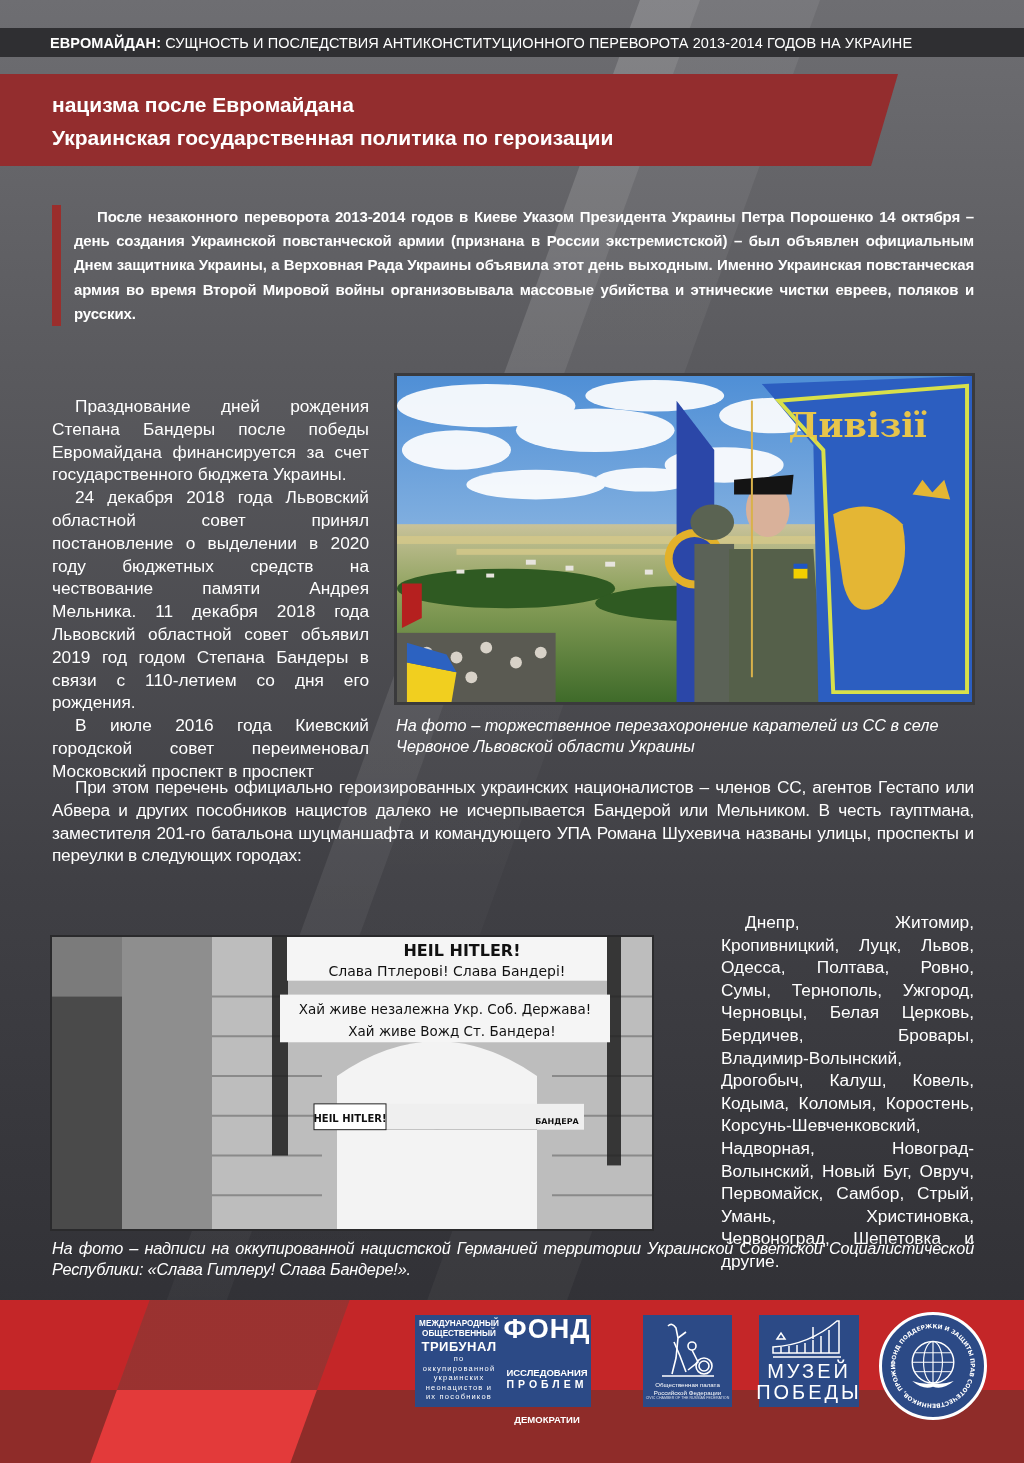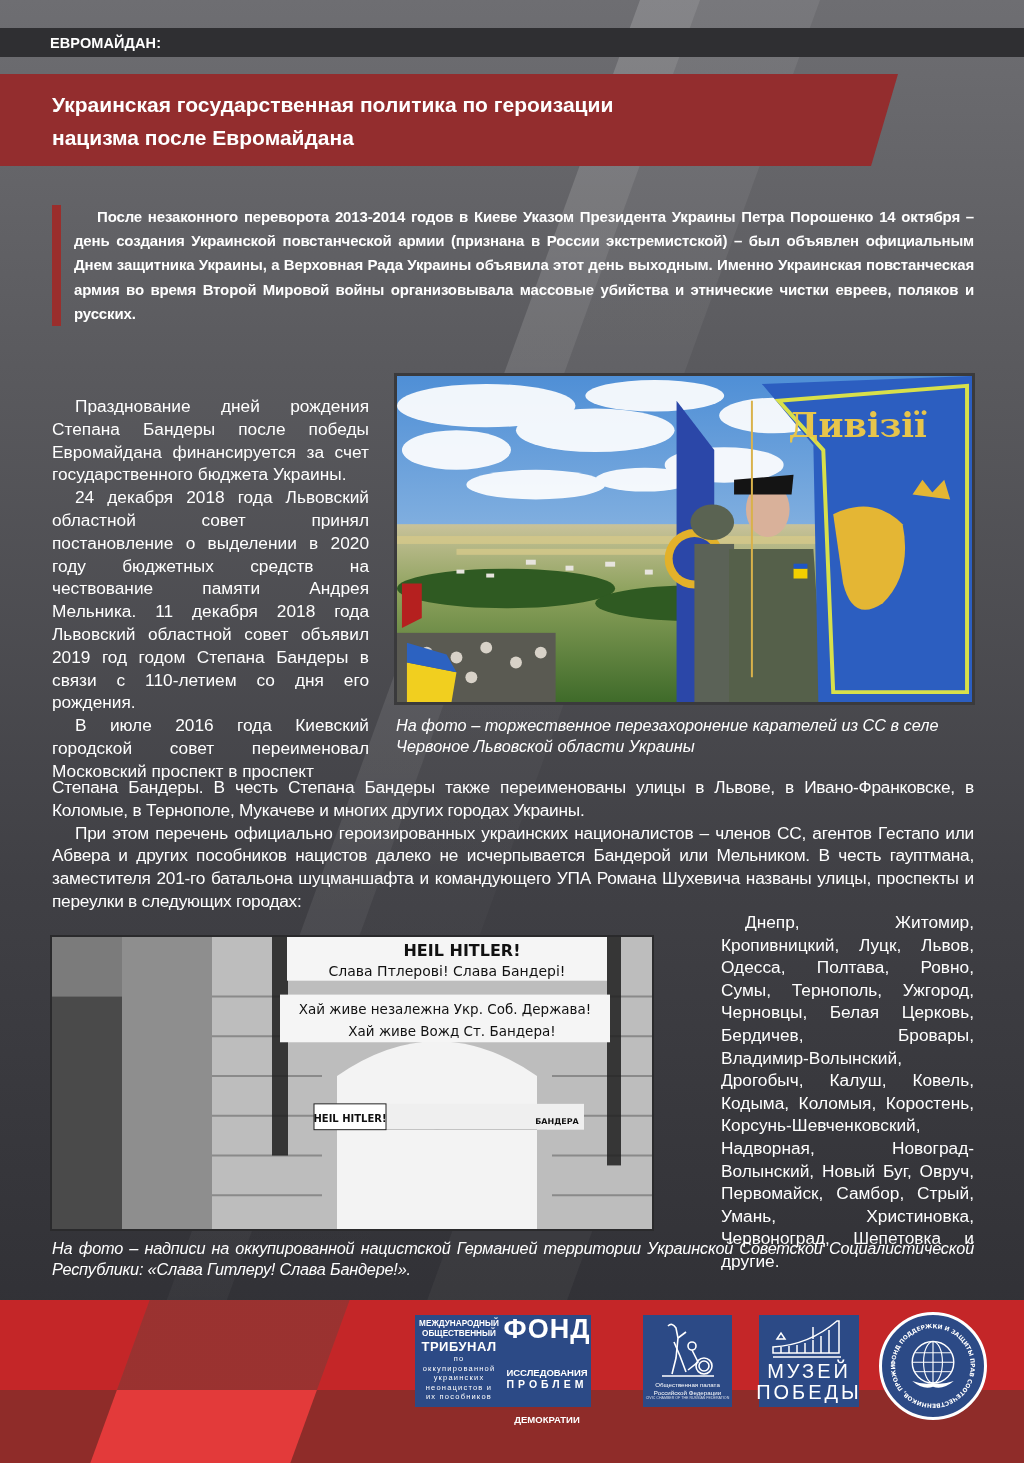--- a/index.html
+++ b/index.html
@@ -152,25 +152,26 @@
 </style>
 </head>
 <body>
 
 <div class="stripe stripe-a"></div>
 <div class="stripe stripe-b"></div>
 <div class="stripe stripe-c"></div>
 
 <div class="header-bar">
   <span class="strong">ЕВРОМАЙДАН:</span>
+    <span style="white-space:pre"> СУЩНОСТЬ И ПОСЛЕДСТВИЯ АНТИКОНСТИТУЦИОННОГО ПЕРЕВОРОТА 2013-2014 ГОДОВ НА УКРАИНЕ</span>
 </div>
 
 <div class="title-banner">
+  <span class="line">нацизма после Евромайдана</span>
   <span class="line">Украинская государственная политика по героизации</span>
-  <span class="line">нацизма после Евромайдана</span>
 </div>
 
 <div class="lead">
   <p>После незаконного переворота 2013-2014 годов в Киеве Указом Президента Украины Петра Порошенко 14 октября – день создания Украинской повстанческой армии (признана в России экстремистской) – был объявлен официальным Днем защитника Украины, а Верховная Рада Украины объявила этот день выходным. Именно Украинская повстанческая армия во время Второй Мировой войны организовывала массовые убийства и этнические чистки евреев, поляков и русских.</p>
 </div>
 
 <div class="col-left body-text">
   <p>Празднование дней рождения Степана Бандеры после победы Евромайдана финансируется за счет государственного бюджета Украины.</p>
   <p>24 декабря 2018 года Львовский областной совет принял постановление о выделении в 2020 году бюджетных средств на чествование памяти Андрея Мельника. 11 декабря 2018 года Львовский областной совет объявил 2019 год годом Степана Бандеры в связи с 110-летием со дня его рождения.</p>
   <p>В июле 2016 года Киевский городской совет переименовал Московский проспект в проспект</p>
@@ -250,21 +251,20 @@
     <path d="M385 25 L575 10 L575 320 L440 320 L430 75 Z" fill="none" stroke="#d8e04a" stroke-width="4"></path>
     <text x="395" y="62" font-family="DejaVu Serif, serif" font-size="34" font-weight="bold" fill="#e7c54b">Дивізії</text>
     <path d="M440 140 Q480 120 510 150 Q520 200 490 230 Q460 250 450 210 Z" fill="#e4b634"></path>
     <path d="M520 120 L530 105 L540 118 L552 105 L558 125 Z" fill="#e4b634"></path>
   </svg>
 </div>
 
 <div class="caption1">На фото – торжественное перезахоронение карателей из СС в селе Червоное Львовской области Украины</div>
 
 <div class="full-text">
-  <p>Степана Бандеры. В честь Степана Бандеры также переименованы улицы в Львове, в Ивано-Франковске, в Коломые, в Тернополе, Мукачеве и многих других городах Украины.</p>
   <p class="indent">При этом перечень официально героизированных украинских националистов – членов СС, агентов Гестапо или Абвера и других пособников нацистов далеко не исчерпывается Бандерой или Мельником. В честь гауптмана, заместителя 201-го батальона шуцманшафта и командующего УПА Романа Шухевича названы улицы, проспекты и переулки в следующих городах:</p>
 </div>
 
 <div class="photo2">
   <svg viewBox="0 0 600 294" preserveAspectRatio="none">
     <rect width="600" height="294" fill="#c9c9c9"></rect>
     <rect x="0" y="0" width="70" height="294" fill="#7b7b7b"></rect>
     <rect x="0" y="60" width="70" height="234" fill="#4a4a4a"></rect>
     <rect x="70" y="0" width="90" height="294" fill="#8e8e8e"></rect>
     <rect x="160" y="0" width="440" height="294" fill="#bdbdbd"></rect>

